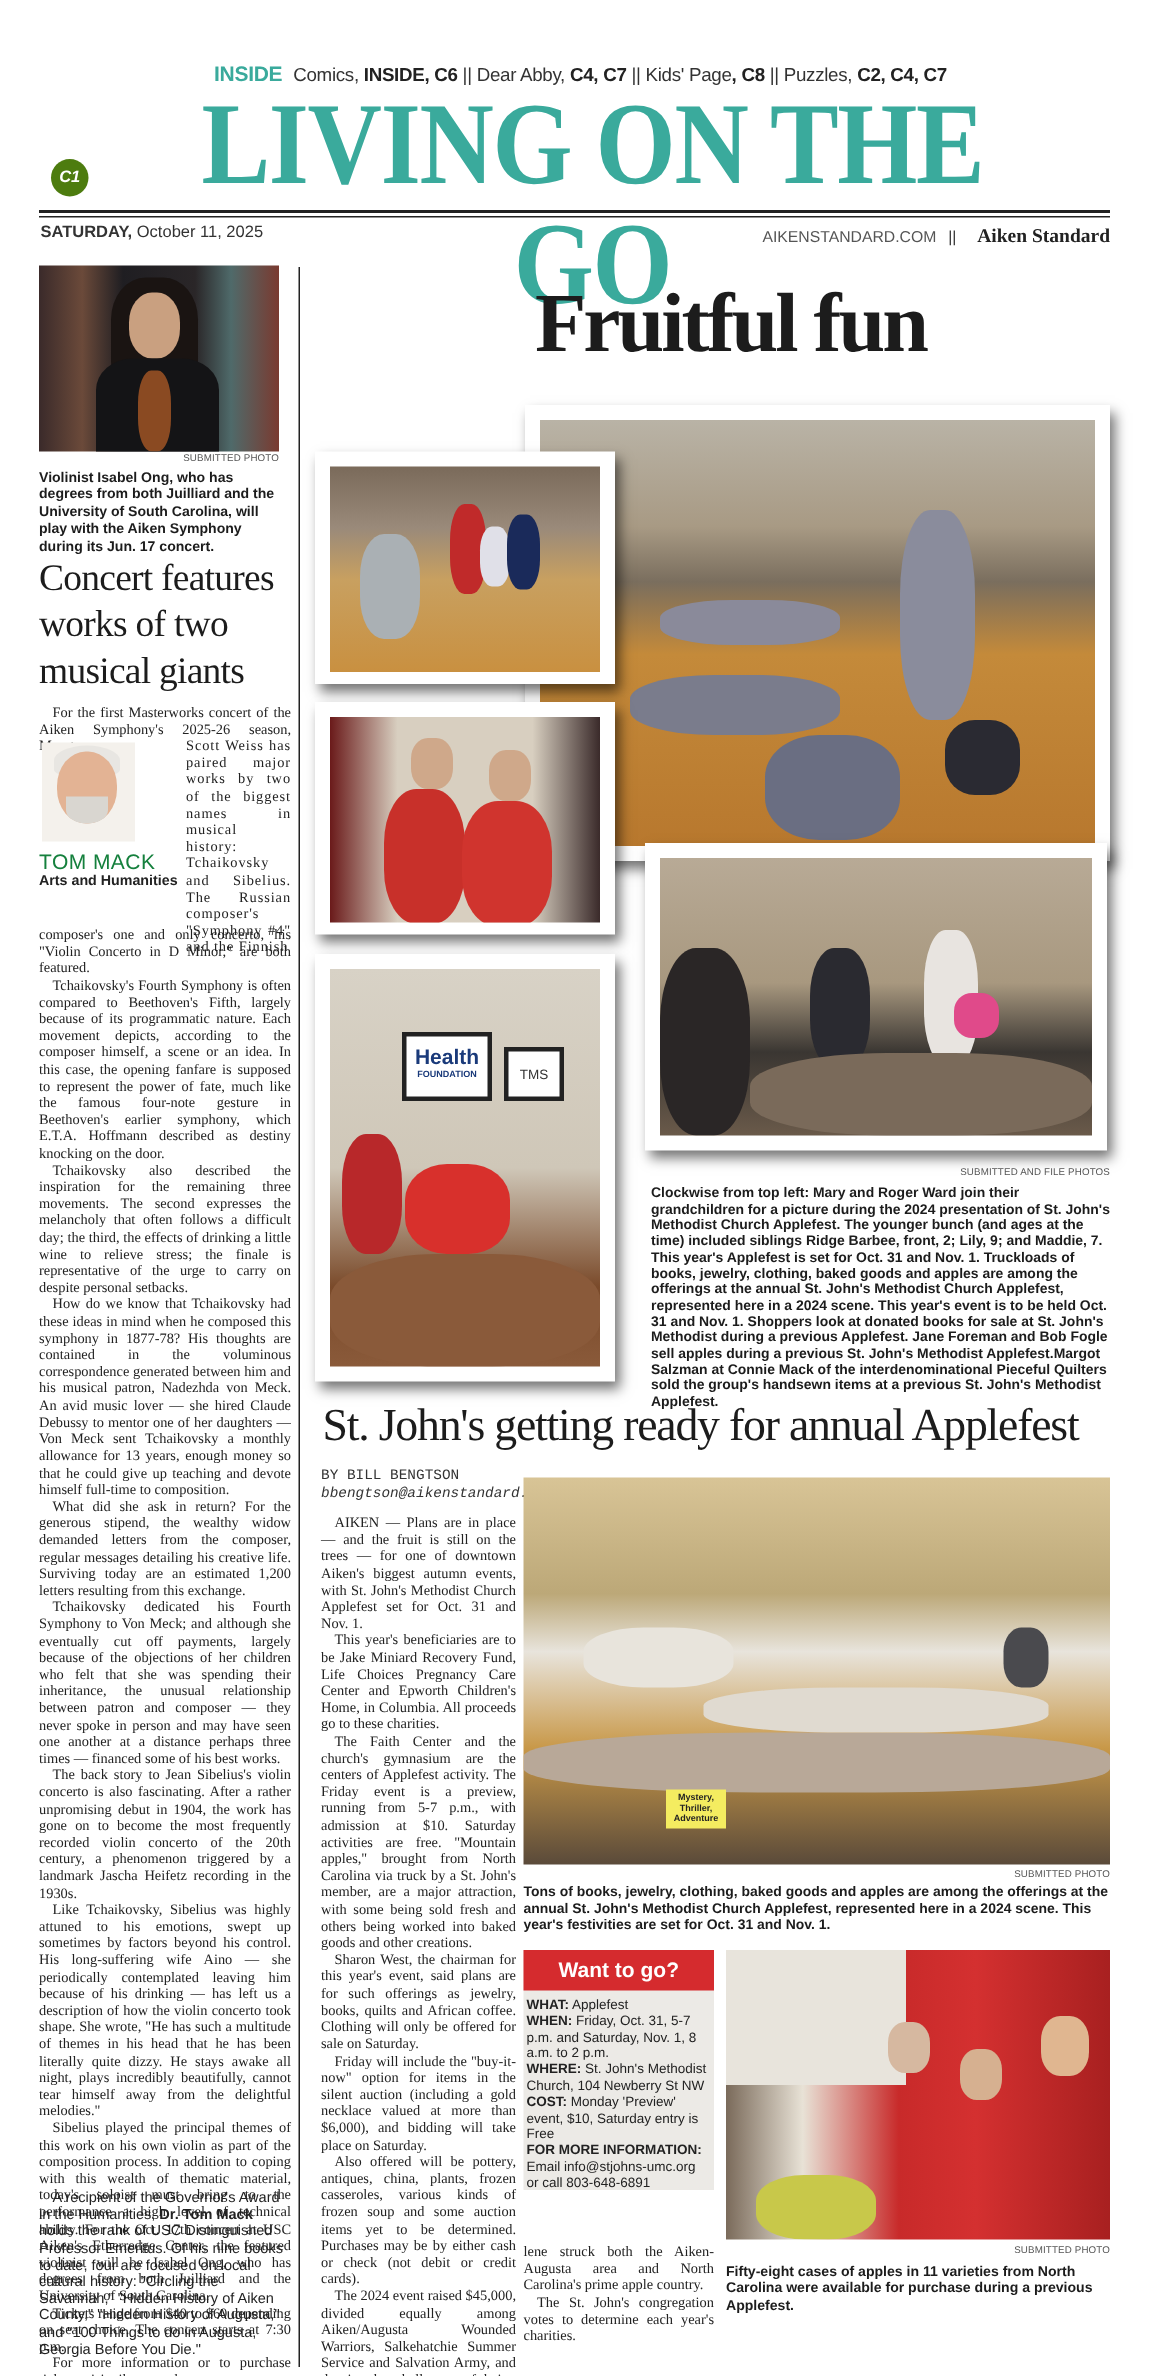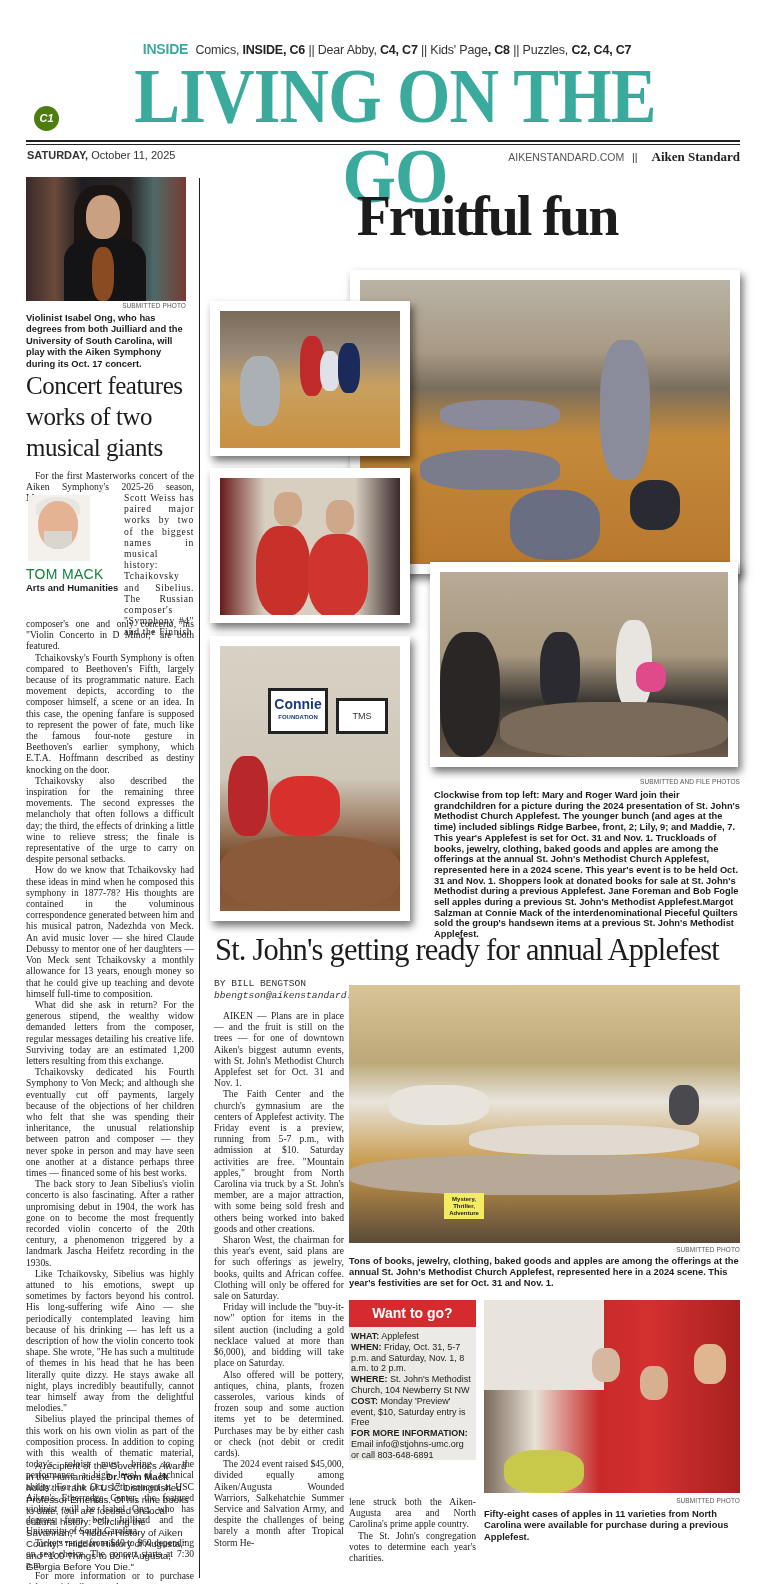--- a/index.html
+++ b/index.html
@@ -89,21 +89,21 @@
 
 <div id="coldiv" class="abs"></div>
 
 <div class="photo img-violin" style="top:177px;left:26px;width:160px;height:124px">
   <div class="hair"></div>
     <div class="face"></div>
     <div class="body2"></div>
     <div class="vio"></div>
 </div>
 <div class="credit" style="top:302px;left:26px;width:160px">SUBMITTED PHOTO</div>
-<div class="cap" style="top:312px;left:26px;width:166px">Violinist Isabel Ong, who has degrees from both Juilliard and the University of South Carolina, will play with the Aiken Symphony during its Oct. 17 concert.</div>
+<div class="cap" style="top:312px;left:26px;width:166px">Violinist Isabel Ong, who has degrees from both Juilliard and the University of South Carolina, will play with the Aiken Symphony during its Jun. 17 concert.</div>
 <div id="hd1" class="abs">Concert features works of two musical giants</div>
 
 <div class="body" style="top:470px;left:26px;width:168px">
   <p>For the first Masterworks concert of the Aiken Symphony's 2025-26 season, Maestro</p>
 </div>
 <div class="photo img-tom" style="top:495px;left:28px;width:62px;height:66px">
   <div class="hair2"></div>
     <div class="head"></div>
     <div class="beard"></div>
 </div>
@@ -151,22 +151,22 @@
 <div class="frame" style="top:468px;left:210px;width:200px;height:155px">
   <div class="photo img-aprons" style="top:10px;left:10px;width:180px;height:137px">
     <div class="blob" style="left:36px;top:48px;width:54px;height:90px;background:#c8302a"></div>
     <div class="blob" style="left:88px;top:56px;width:60px;height:84px;background:#d0342e"></div>
     <div class="blob" style="left:54px;top:14px;width:28px;height:34px;background:#cfa88a"></div>
     <div class="blob" style="left:106px;top:22px;width:28px;height:34px;background:#cfa88a"></div>
   </div>
 </div>
 <div class="frame" style="top:636px;left:210px;width:200px;height:285px">
   <div class="photo img-health" style="top:10px;left:10px;width:180px;height:265px">
-    <div style="position:absolute;left:48px;top:42px;width:60px;height:46px;background:#fff;border:3px solid #222;text-align:center;font-family:'Liberation Sans',sans-serif;color:#1a3a7a;font-weight:bold;font-size:14px;line-height:18px;padding-top:4px"><span>Connie</span><div style="font-size:6px;line-height:8px">FOUNDATION</div></div>
-    <div style="position:absolute;left:116px;top:52px;width:52px;height:36px;background:#fff;border:3px solid #222;text-align:center;font-family:'Liberation Sans',sans-serif;font-size:9px;line-height:30px;color:#333">TMS</div>
+    <div style="position:absolute;left:48px;top:42px;width:60px;height:46px;background:#fff;border:3px solid #222;text-align:center;font-family:'Liberation Sans',sans-serif;color:#1a3a7a;font-weight:bold;font-size:14px;line-height:18px;padding-top:4px"><span>Health</span><div style="font-size:6px;line-height:8px">FOUNDATION</div></div>
+    <div style="position:absolute;left:116px;top:52px;width:40px;height:36px;background:#fff;border:3px solid #222;text-align:center;font-family:'Liberation Sans',sans-serif;font-size:9px;line-height:30px;color:#333">TMS</div>
     <div class="blob" style="left:8px;top:110px;width:40px;height:80px;background:#b8282a"></div>
     <div class="blob" style="left:50px;top:130px;width:70px;height:60px;background:#d8302c"></div>
     <div class="blob" style="left:0px;top:190px;width:180px;height:75px;background:#8a5a3a"></div>
   </div>
 </div>
 <div class="frame" style="top:562px;left:430px;width:308px;height:205px">
   <div class="photo img-shop" style="top:10px;left:10px;width:288px;height:185px">
     <div class="blob" style="left:0px;top:60px;width:60px;height:125px;background:#2a2626"></div>
     <div class="blob" style="left:100px;top:60px;width:40px;height:80px;background:#2a2a30"></div>
     <div class="blob" style="left:176px;top:48px;width:36px;height:90px;background:#e8e4e0"></div>
@@ -177,20 +177,21 @@
 <div class="credit" style="top:778px;left:430px;width:310px">SUBMITTED AND FILE PHOTOS</div>
 <div class="cap" style="top:790px;left:434px;width:308px;font-size:9.3px;line-height:10.7px">Clockwise from top left: Mary and Roger Ward join their grandchildren for a picture during the 2024 presentation of St. John's Methodist Church Applefest. The younger bunch (and ages at the time) included siblings Ridge Barbee, front, 2; Lily, 9; and Maddie, 7. This year's Applefest is set for Oct. 31 and Nov. 1. Truckloads of books, jewelry, clothing, baked goods and apples are among the offerings at the annual St. John's Methodist Church Applefest, represented here in a 2024 scene. This year's event is to be held Oct. 31 and Nov. 1. Shoppers look at donated books for sale at St. John's Methodist during a previous Applefest. Jane Foreman and Bob Fogle sell apples during a previous St. John's Methodist Applefest.Margot Salzman at Connie Mack of the interdenominational Pieceful Quilters sold the group's handsewn items at a previous St. John's Methodist Applefest.</div>
 
 <div id="hd2" class="abs">St. John's getting ready for annual Applefest</div>
 <div id="byline" class="abs">
   <span>BY BILL BENGTSON</span>
   <i>bbengtson@aikenstandard.com</i>
 </div>
 <div class="body" style="top:1010px;left:214px;width:130px">
   <p>AIKEN — Plans are in place — and the fruit is still on the trees — for one of downtown Aiken's biggest autumn events, with St. John's Methodist Church Applefest set for Oct. 31 and Nov. 1.</p>
+  <p>This year's beneficiaries are to be Jake Miniard Recovery Fund, Life Choices Pregnancy Care Center and Epworth Children's Home, in Columbia. All proceeds go to these charities.</p>
   <p>The Faith Center and the church's gymnasium are the centers of Applefest activity. The Friday event is a preview, running from 5-7 p.m., with admission at $10. Saturday activities are free. "Mountain apples," brought from North Carolina via truck by a St. John's member, are a major attraction, with some being sold fresh and others being worked into baked goods and other creations.</p>
   <p>Sharon West, the chairman for this year's event, said plans are for such offerings as jewelry, books, quilts and African coffee. Clothing will only be offered for sale on Saturday.</p>
   <p>Friday will include the "buy-it-now" option for items in the silent auction (including a gold necklace valued at more than $6,000), and bidding will take place on Saturday.</p>
   <p>Also offered will be pottery, antiques, china, plants, frozen casseroles, various kinds of frozen soup and some auction items yet to be determined. Purchases may be by either cash or check (not debit or credit cards).</p>
   <p>The 2024 event raised $45,000, divided equally among Aiken/Augusta Wounded Warriors, Salkehatchie Summer Service and Salvation Army, and despite the challenges of being barely a month after Tropical Storm He-</p>
 </div>
 
 <div class="photo img-gym2" style="top:985px;left:349px;width:391px;height:258px">
   <div class="blob" style="left:40px;top:100px;width:100px;height:40px;background:#e8e4dc"></div>
   <div class="blob" style="left:0px;top:170px;width:391px;height:40px;background:#b8a898"></div>

